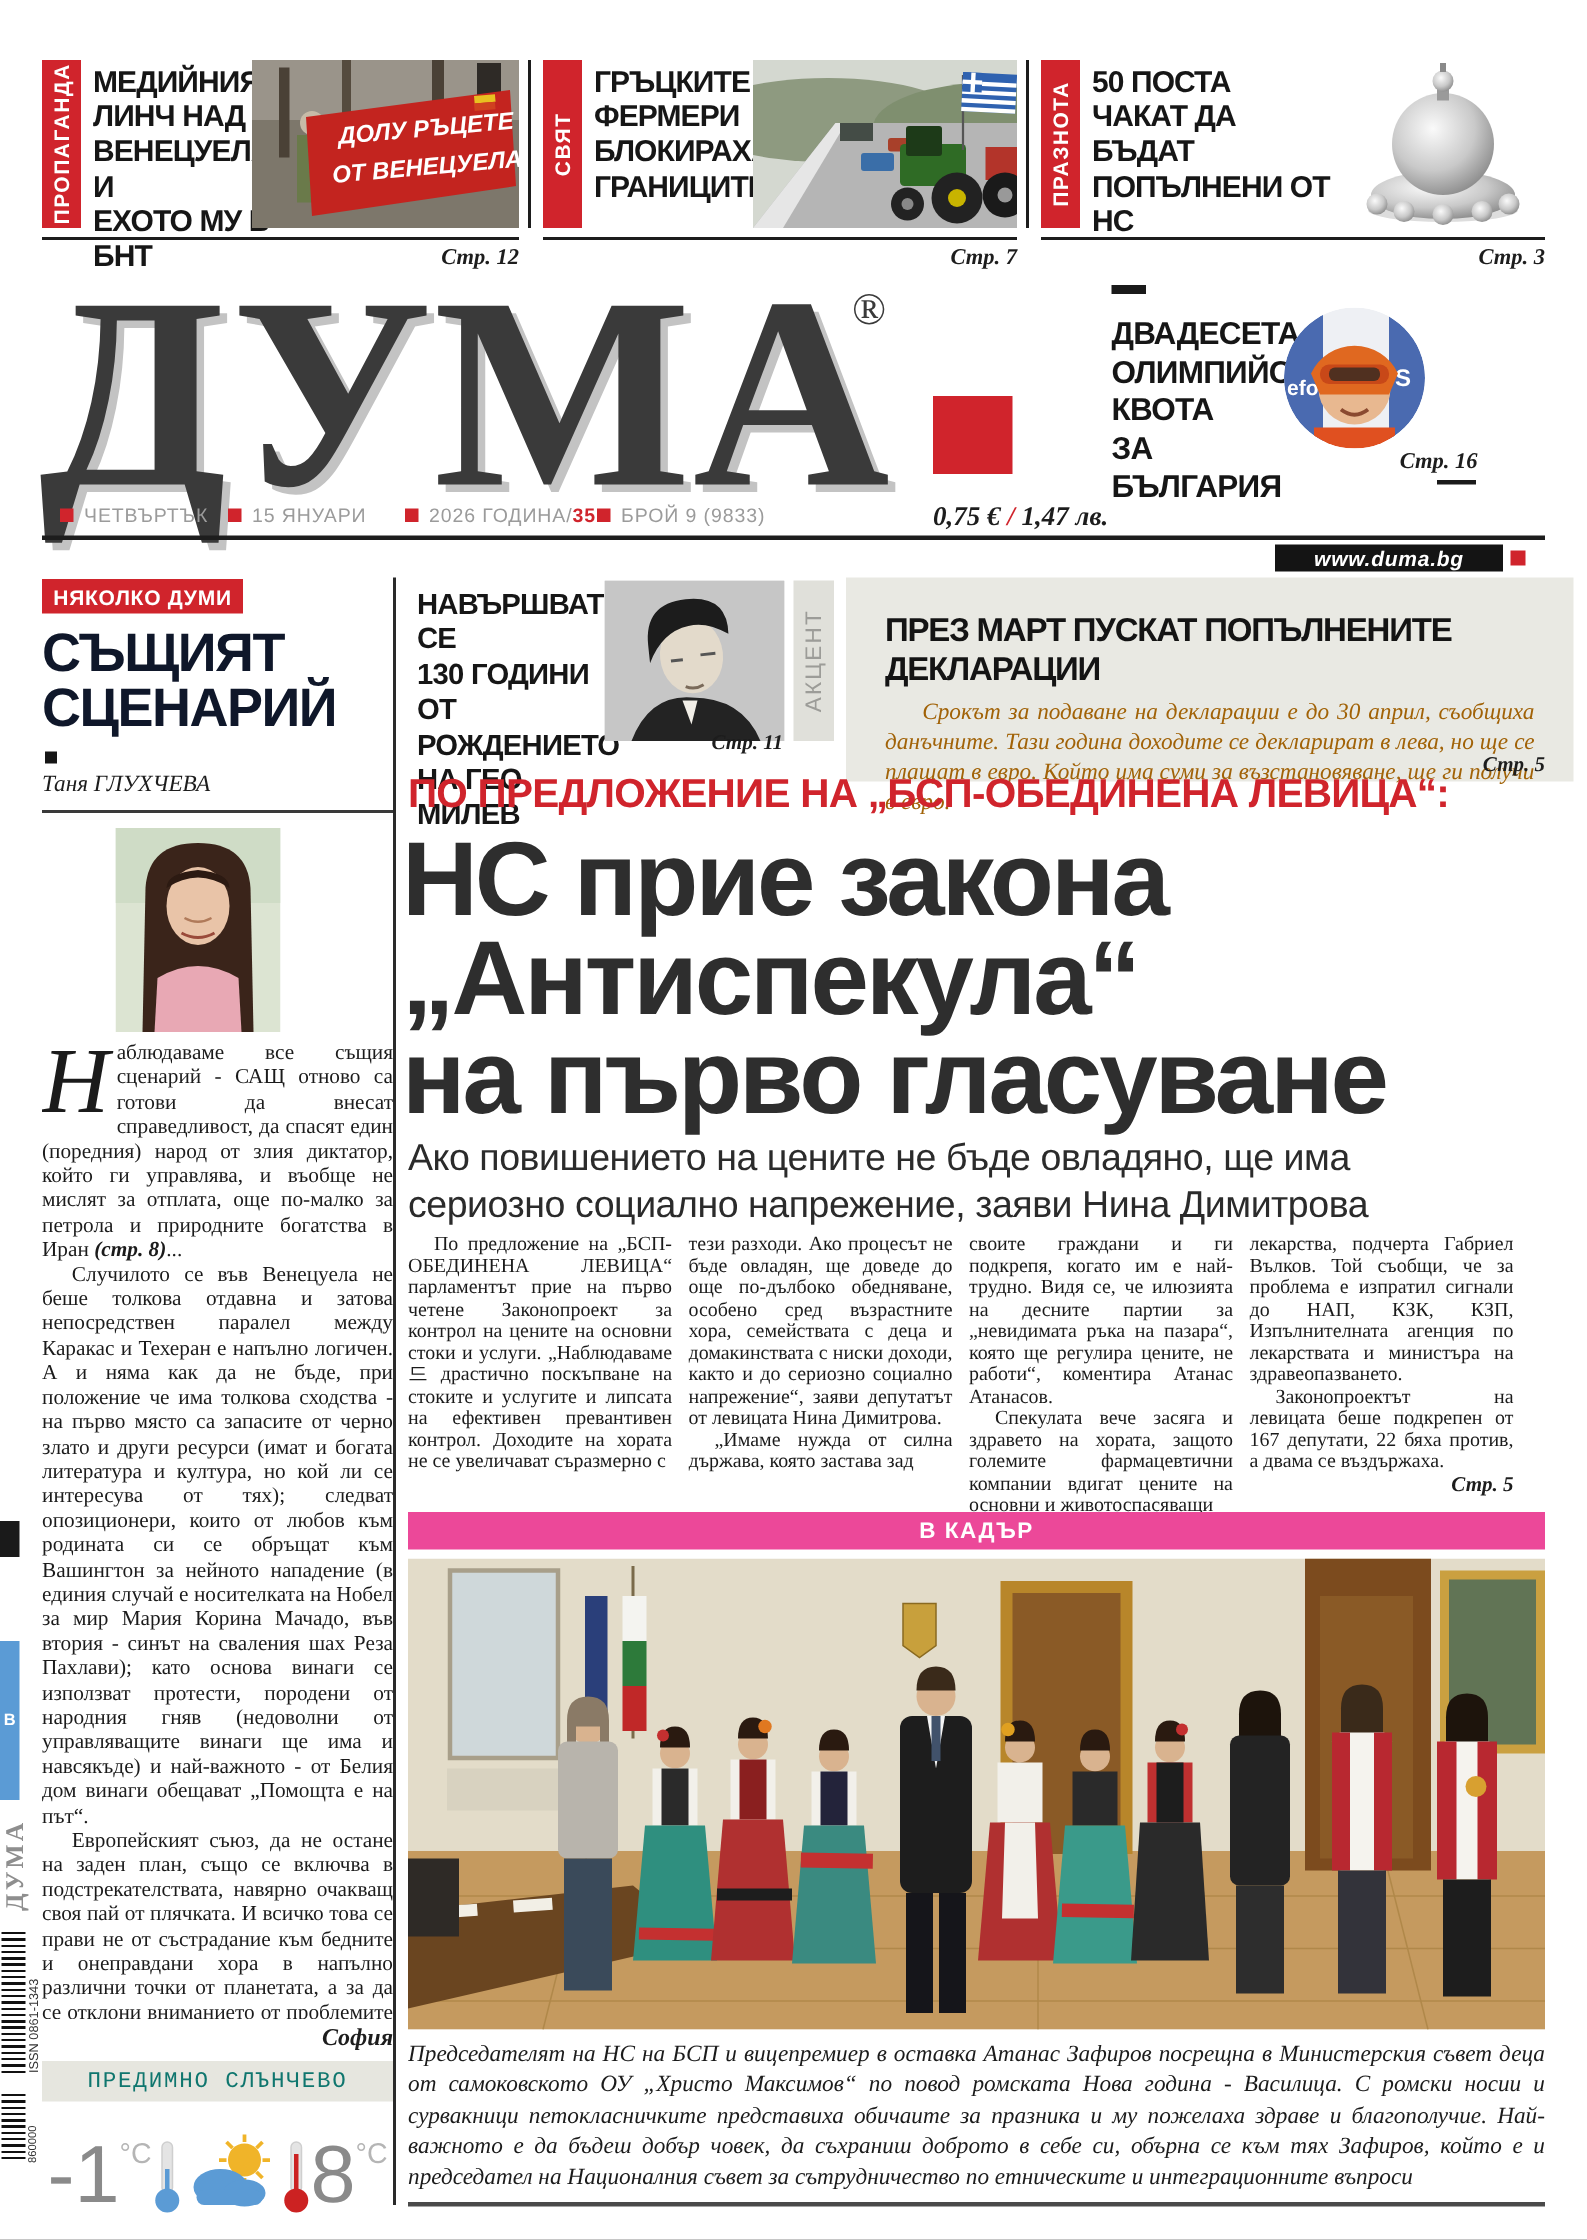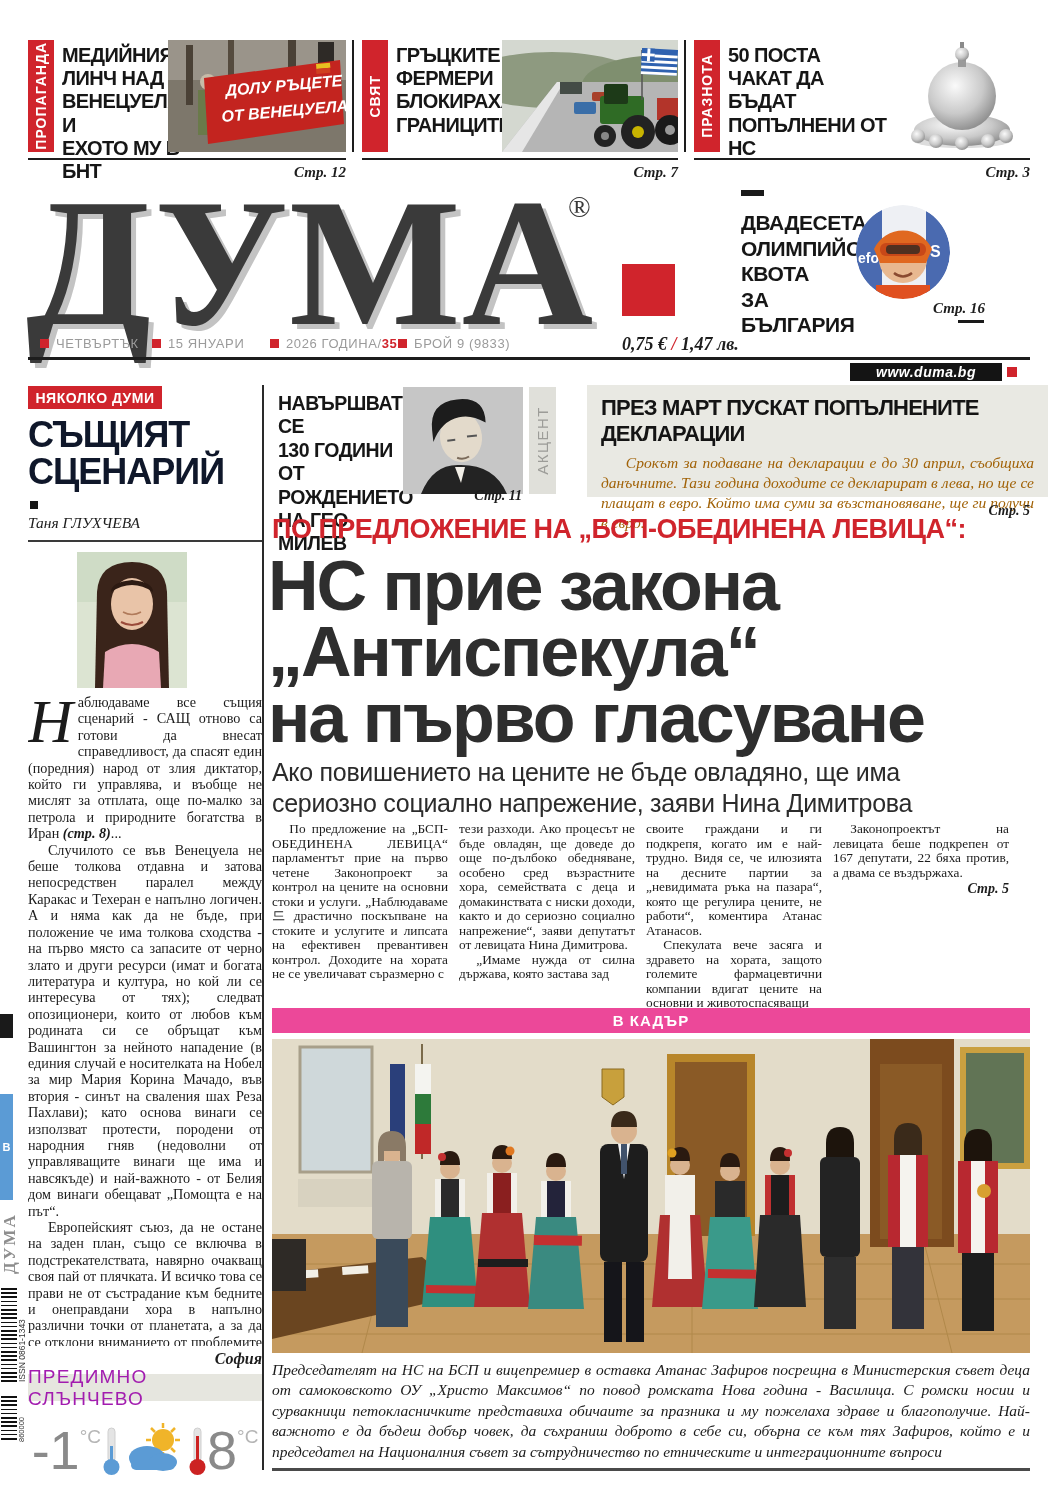--- a/index.html
+++ b/index.html
@@ -30,22 +30,22 @@
           letter-spacing:0.5px;display:flex;align-items:center;justify-content:center;}
   .op-kicker{background:#d0242c;color:#fff;font-weight:bold;font-size:14px;letter-spacing:0.5px;
              display:flex;align-items:center;justify-content:center;}
   .op-title{font-weight:bold;font-size:36px;line-height:1.04;letter-spacing:-1px;color:#0f172a;}
   .op-body{font-family:"Liberation Serif",serif;font-size:14.2px;line-height:16.4px;
            text-align:justify;color:#1b1b1b;}
   .op-body p{margin:0;text-indent:1.4em;}
   .op-body p.first{text-indent:0;}
   .dropcap{float:left;font-family:"Liberation Serif",serif;font-style:italic;font-size:62px;
            line-height:0.78;margin:3px 5px 0 0;color:#1b1b1b;}
-  .weather-bar{background:#e6e6df;color:#a21caf;font-size:19px;letter-spacing:1.2px;
-               display:flex;align-items:center;justify-content:center;}
+  .weather-bar{background:#e6e6df;color:#0f766e;font-size:15px;letter-spacing:1.2px;
+               display:flex;align-items:center;justify-content:center;font-family:Liberation Mono, monospace;}
   .wnum{font-size:54px;color:#8a8a8a;line-height:1;}
   .wdeg{font-size:19px;color:#b5b5b5;vertical-align:26px;}
   .geo-title{font-weight:bold;font-size:19.5px;line-height:1.2;letter-spacing:-0.5px;color:#161616;}
   .aklabel{background:#e0e0da;display:flex;align-items:center;justify-content:center;}
   .aklabel span{writing-mode:vertical-rl;transform:rotate(180deg);color:#9c9c98;font-size:15px;letter-spacing:1.5px;}
   .akbox{background:#e9e9e3;}
   .aktitle{font-weight:bold;font-size:22px;letter-spacing:-0.8px;color:#141414;}
   .aktext{font-family:"Liberation Serif",serif;font-style:italic;font-size:15.5px;line-height:1.3;
           color:#a16207;text-align:justify;text-indent:1.6em;}
   .lead-kicker{color:#d0242c;font-weight:bold;font-size:27px;letter-spacing:-0.5px;}
@@ -318,21 +318,21 @@
       <path d="M44 52 L52 52 M64 50 L74 50" stroke="#555" stroke-width="2"></path>
       <path d="M52 70 Q58 73 64 70" stroke="#7a6a5a" stroke-width="2" fill="none"></path>
     </g>
     <path d="M18 107 Q30 76 58 78 Q92 78 104 107 Z" fill="#232323"></path>
     <polygon points="52,80 62,80 58,96" fill="#f2efe8"></polygon>
   </svg>
   <div class="pageref abs" style="left:430px;top:488px;width:92px;font-size:14px;">Стр. 11</div>
   <div class="aklabel abs" style="left:529px;top:387px;width:27px;height:107px;">
       <span>АКЦЕНТ</span>
     </div>
-  <div class="akbox abs" style="left:564px;top:385px;width:461px;height:112px;padding:0;margin-left:23px;">
+  <div class="akbox abs" style="left:564px;top:385px;width:461px;height:112px;padding:12px;">
     <div class="aktitle" style="margin:10px 14px 0 14px;">ПРЕЗ МАРТ ПУСКАТ ПОПЪЛНЕНИТЕ ДЕКЛАРАЦИИ</div>
     <div class="aktext" style="margin:6px 14px 0 14px;">Срокът за подаване на декларации е до 30 април, съобщиха данъчните. Тази година доходите се декларират в лева, но ще се плащат в евро. Който има суми за възстановяване, ще ги получи в евро.</div>
   </div>
   <div class="pageref abs" style="left:938px;top:503px;width:92px;font-size:14px;">Стр. 5</div>
 
   <div class="lead-kicker abs" style="left:272px;top:514px;width:758px;">ПО ПРЕДЛОЖЕНИЕ НА „БСП-ОБЕДИНЕНА ЛЕВИЦА“:</div>
   <div class="lead-h abs" style="left:268px;top:553px;width:770px;">
     <div>НС прие закона</div>
     <div>„Антиспекула“</div>
     <div>на първо гласуване</div>
@@ -346,20 +346,21 @@
   </div>
   <div class="col abs" style="left:459px;top:822px;width:176px;height:186px;overflow:hidden;">
     <p>тези разходи. Ако процесът не бъде овладян, ще доведе до още по-дълбоко обедняване, особено сред възрастните хора, семействата с деца и домакинствата с ниски доходи, както и до сериозно социално напрежение“, заяви депутатът от левицата Нина Димитрова.</p>
     <p class="ind">„Имаме нужда от силна държава, която застава зад</p>
   </div>
   <div class="col abs" style="left:646px;top:822px;width:176px;height:186px;overflow:hidden;">
     <p>своите граждани и ги подкрепя, когато им е най-трудно. Видя се, че илюзията на десните партии за „невидимата ръка на пазара“, която ще регулира цените, не работи“, коментира Атанас Атанасов.</p>
     <p class="ind">Спекулата вече засяга и здравето на хората, защото големите фармацевтични компании вдигат цените на основни и животоспасяващи</p>
   </div>
   <div class="col abs" style="left:833px;top:822px;width:176px;height:186px;overflow:hidden;">
+    <p>лекарства, подчерта Габриел Вълков. Той съобщи, че за проблема е изпратил сигнали до НАП, КЗК, КЗП, Изпълнителната агенция по лекарствата и министъра на здравеопазването.</p>
     <p class="ind">Законопроектът на левицата беше подкрепен от 167 депутати, 22 бяха против, а двама се въздържаха.</p>
     <div class="pageref" style="font-size:14px;margin-top:2px;">Стр. 5</div>
   </div>
 
   <div class="kadar-bar abs" style="left:272px;top:1008px;width:758px;height:25px;">В КАДЪР</div>
   <svg class="abs" style="left:272px;top:1039px;" width="758" height="314">
     <rect width="758" height="314" fill="#e3dcc9"></rect>
     <rect x="0" y="195" width="758" height="119" fill="#c59a5f"></rect>
     <g stroke="#b0884a" stroke-width="1">
       <line x1="0" y1="225" x2="758" y2="225"></line>

